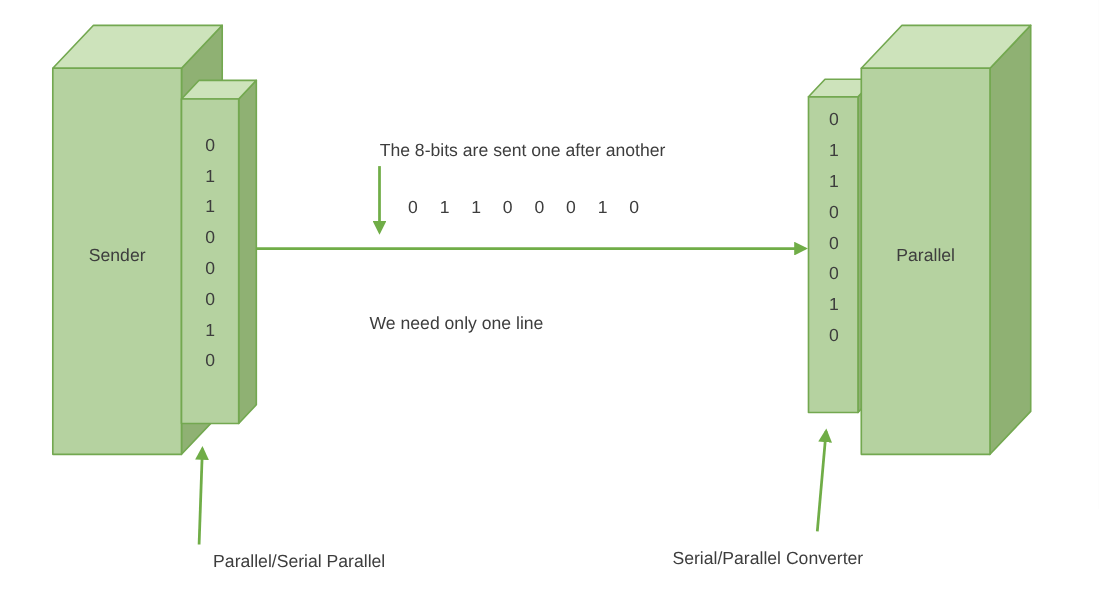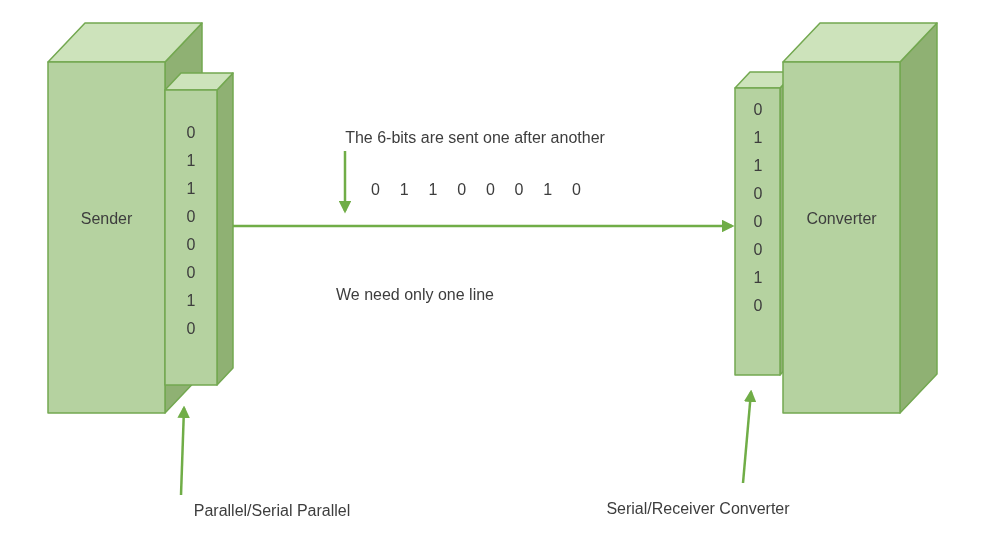--- a/index.html
+++ b/index.html
@@ -18,21 +18,21 @@
     overflow:hidden;color:var(--text-dark);
   }
   .shapes{position:absolute;left:0;top:0;width:999px;height:544px;}
   .face{stroke:var(--box-border);stroke-width:1.5;stroke-linejoin:round;}
   .face.top{fill:var(--box-top);}
   .face.side{fill:var(--box-side);}
   .face.front{fill:var(--box-front);}
   .arrow{stroke:var(--arrow-green);stroke-width:2.5;fill:none;}
   .txt{position:absolute;color:var(--text-dark);font-size:16px;line-height:22px;}
   .center{text-align:center;}
-  .box-label{width:117px;top:208px;}
+  .box-label{width:117px;top:222px;}
   .bits-col{display:flex;flex-direction:column;text-align:center;}
   .bits-col span{line-height:28px;font-size:16px;}
   .serial-row{display:flex;justify-content:space-between;width:210px;font-size:16px;}
   .cap{white-space:nowrap;}
 </style>
 </head>
 <body>
 
 <div class="canvas">
 
@@ -71,21 +71,21 @@
 
     <line class="arrow" x1="345" y1="151" x2="345" y2="211" marker-end="url(#ah)"></line>
 
     <line class="arrow" x1="181" y1="495" x2="184" y2="408" marker-end="url(#ah)"></line>
 
     <line class="arrow" x1="743" y1="483" x2="751" y2="392" marker-end="url(#ah)"></line>
   </svg>
 
   <div class="txt center box-label" style="left:48px;">Sender</div>
 
-  <div class="txt center box-label" style="left:783px;">Converter</div>
+  <div class="txt center box-label" style="left:783px;">Parallel</div>
 
   <div class="txt bits-col" style="left:165px;top:119px;width:52px;">
     <span>0</span>
     <span>1</span>
     <span>1</span>
     <span>0</span>
     <span>0</span>
     <span>0</span>
     <span>1</span>
     <span>0</span>
@@ -95,31 +95,31 @@
     <span>0</span>
     <span>1</span>
     <span>1</span>
     <span>0</span>
     <span>0</span>
     <span>0</span>
     <span>1</span>
     <span>0</span>
   </div>
 
-  <div class="txt center cap" style="left:300px;top:127px;width:350px;">The 6-bits are sent one after another</div>
+  <div class="txt center cap" style="left:300px;top:127px;width:350px;">The 8-bits are sent one after another</div>
 
   <div class="txt serial-row" style="left:371px;top:179px;">
     <span>0</span>
     <span>1</span>
     <span>1</span>
     <span>0</span>
     <span>0</span>
     <span>0</span>
     <span>1</span>
     <span>0</span>
   </div>
 
   <div class="txt center cap" style="left:300px;top:284px;width:230px;">We need only one line</div>
 
   <div class="txt center cap" style="left:152px;top:500px;width:240px;">Parallel/Serial Parallel</div>
-  <div class="txt center cap" style="left:578px;top:498px;width:240px;">Serial/Receiver Converter</div>
+  <div class="txt center cap" style="left:578px;top:498px;width:240px;">Serial/Parallel Converter</div>
 
 </div>
 
 </body></html>

